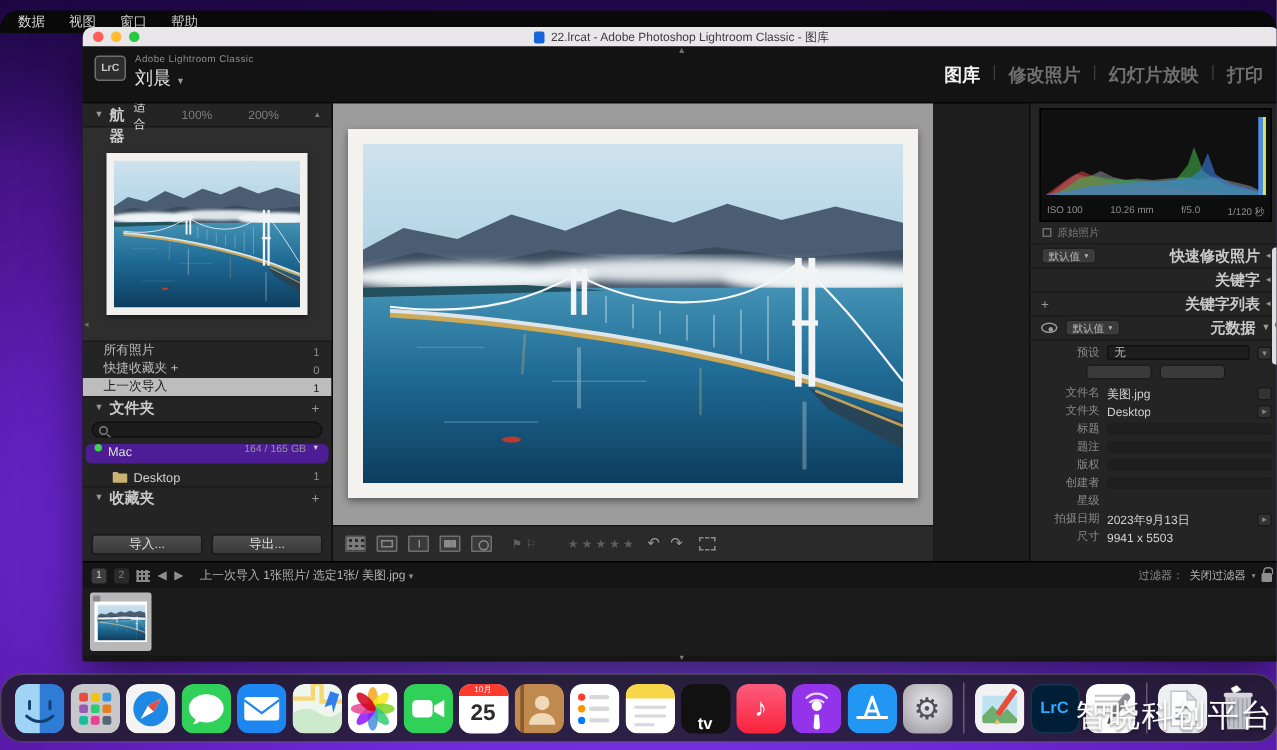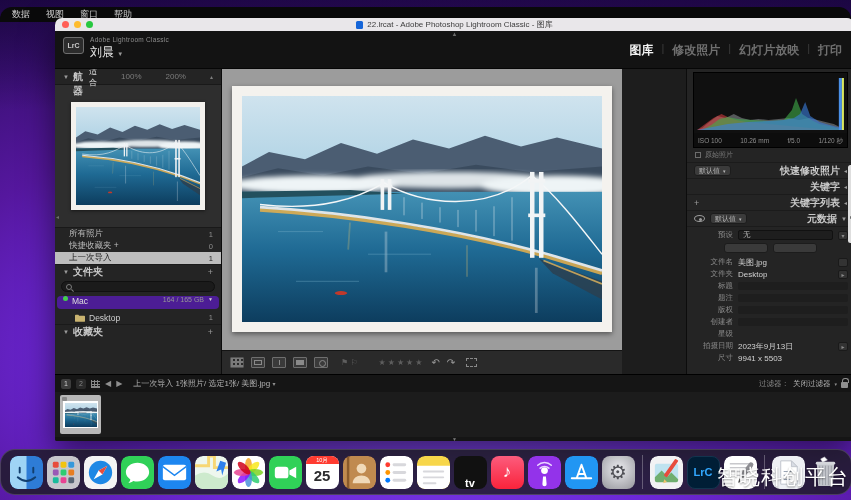--- a/index.html
+++ b/index.html
@@ -334,20 +334,24 @@
       <span>Desktop</span>
       <span class="cnt">1</span>
     </div>
 
     <div class="phead">
       <span class="tri">▼</span>
       <span class="ptitle">收藏夹</span>
       <span class="plus">+</span>
     </div>
 
+    <div class="lp-buttons">
+      <div class="lrbtn">导入...</div>
+      <div class="lrbtn">导出...</div>
+    </div>
   </div>
 
   <div class="centercol">
     <div class="canvas">
       <div class="mat">
           <div class="photo-clone">
 <svg viewBox="0 0 400 250" preserveAspectRatio="none" xmlns="http://www.w3.org/2000/svg">
   <defs>
     <linearGradient id="sky" x1="0" y1="0" x2="0" y2="1">
       <stop offset="0" stop-color="#cfe3ee"></stop>

